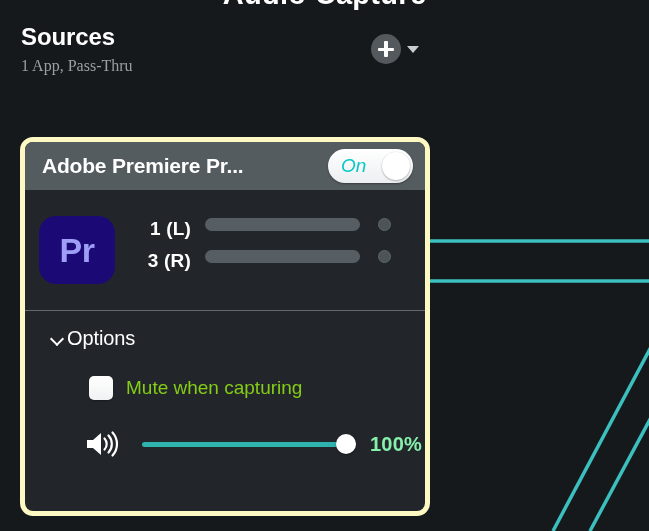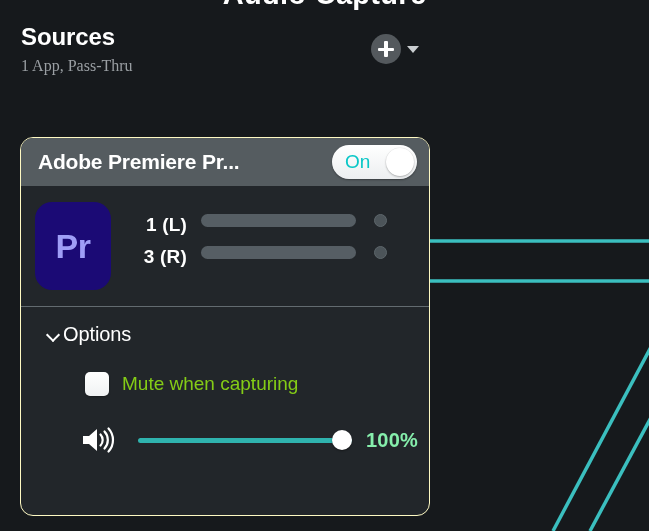--- a/index.html
+++ b/index.html
@@ -109,21 +109,21 @@
     pointer-events: none;
   }
 
   
   .card {
     position: absolute;
     left: 20px;
     top: 137px;
     width: 410px;
     height: 379px;
-    border: 1px solid #fef9c3;
+    border: 5px solid #fef9c3;
     border-radius: 13px;
     background: #22262a;
     box-sizing: border-box;
     overflow: hidden;
   }
   .card-header {
     height: 48px;
     background: #555c60;
     display: flex;
     align-items: center;
@@ -150,40 +150,41 @@
     padding: 0 3px 0 0;
     box-sizing: border-box;
     cursor: pointer;
     box-shadow: 0 1px 2px rgba(0,0,0,0.35);
   }
   .toggle-label {
     font-size: 19px;
     font-weight: 500;
     color: #09c7c7;
     margin-left: 13px;
+    font-style: italic;
   }
   .toggle-knob {
     width: 28px;
     height: 28px;
     border-radius: 50%;
     background: #ffffff;
     box-shadow: 0 1px 2px rgba(0,0,0,0.25), 0 0 0 0.5px rgba(0,0,0,0.06);
   }
 
   
   .channels {
     position: relative;
     height: 120px;
     display: flex;
     align-items: center;
     padding-left: 14px;
   }
   .app-icon {
     width: 76px;
-    height: 88px;
+    height: 68px;
     border-radius: 17px;
     background: #1b0a75;
     display: flex;
     align-items: center;
     justify-content: center;
     flex: none;
   }
   .app-icon-text {
     font-size: 34px;
     font-weight: bold;

